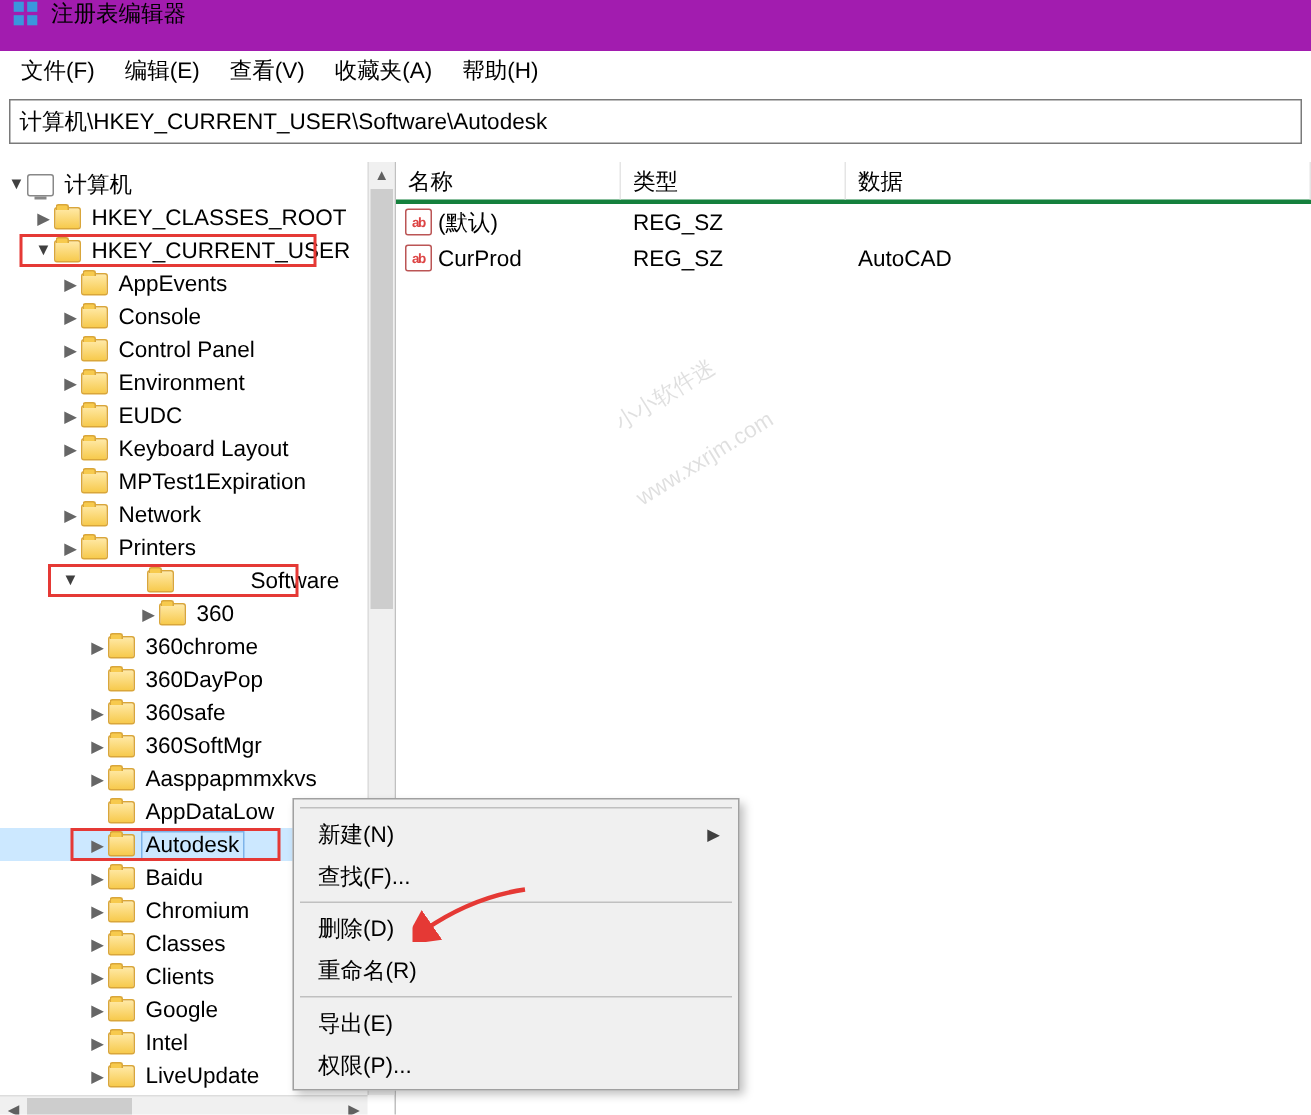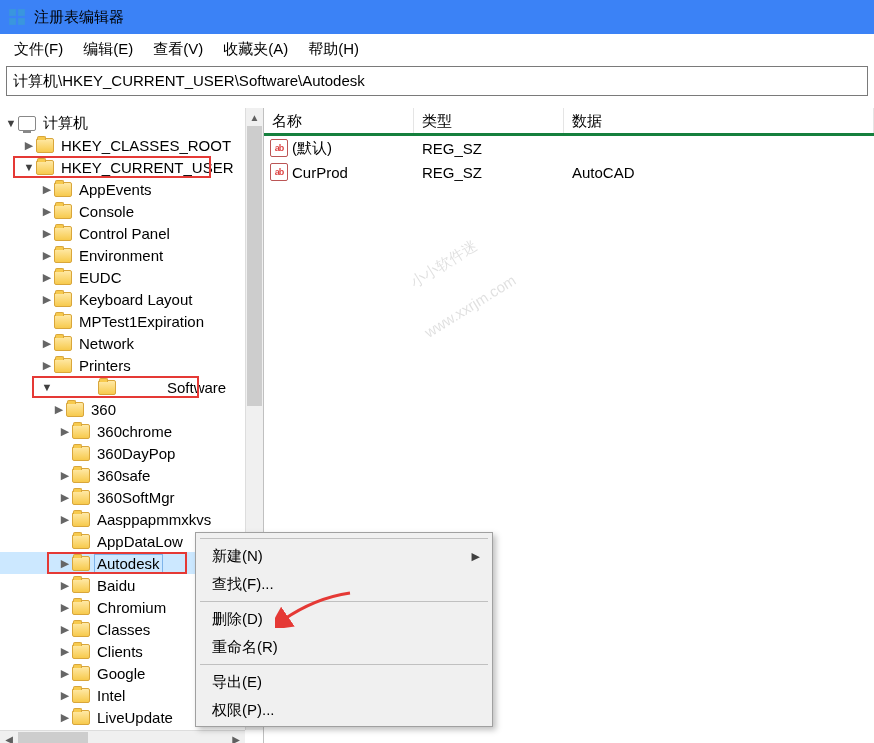--- a/index.html
+++ b/index.html
@@ -1,20 +1,20 @@
 <!DOCTYPE html>
 <html><head>
 <meta charset="utf-8">
 <style>
 * { margin:0; padding:0; box-sizing:border-box; font-family:"Microsoft YaHei","Segoe UI",sans-serif; font-size:15px; color:#000; }
 body { background:#fff; width:874px; height:743px; overflow:hidden; position:relative; }
 
-.titlebar { height:34px; display:flex; align-items:center; padding:0 8px; background:#3b82f6; }
+.titlebar { height:34px; display:flex; align-items:flex-start; padding:0 8px; background:#a21caf; }
 .titlebar .app-icon { width:18px; height:18px; margin-right:8px; }
-.menubar { height:30px; display:flex; align-items:center; padding:0 4px; }
+.menubar { height:30px; display:flex; padding:0 4px; }
 .menubar div { padding:4px 10px; cursor:default; }
 .pathbar { height:30px; border:1px solid #7a7a7a; margin:2px 6px 4px 6px; display:flex; align-items:center; padding:0 6px; background:#fff; }
 .main { display:flex; height:640px; position:relative;margin-top:12px; }
 
 .tree-pane { width:264px; border-right:1px solid #c0c0c0; overflow:hidden; position:relative; background:#fff; }
 .tree { padding:4px 0; }
 .row { display:flex; align-items:center; height:22px; white-space:nowrap; cursor:default; position:relative; }
 .row.selected { background:#cce8ff; }
 .arrow { width:14px; text-align:center; color:#666; font-size:11px; display:inline-block; }
 .arrow.right::before{content:"▶";} .arrow.down::before{content:"▼"; color:#404040;}
@@ -148,21 +148,21 @@
             <span class="label">Printers</span>
           </div>
           <div class="row" style="padding-left: 40px; gap: 44px;">
             <span class="arrow down"></span>
             <span class="folder"></span>
             <span class="label">Software</span>
           </div>
         </div>
 
       <div id="sw-kids">
-          <div class="row" style="padding-left: 52px;">
+          <div class="row" style="padding-left: 92px;">
             <span class="arrow right"></span>
             <span class="folder"></span>
             <span class="label">360</span>
           </div>
           <div class="row" style="padding-left: 58px;">
             <span class="arrow right"></span>
             <span class="folder"></span>
             <span class="label">360chrome</span>
           </div>
           <div class="row" style="padding-left: 58px;">

